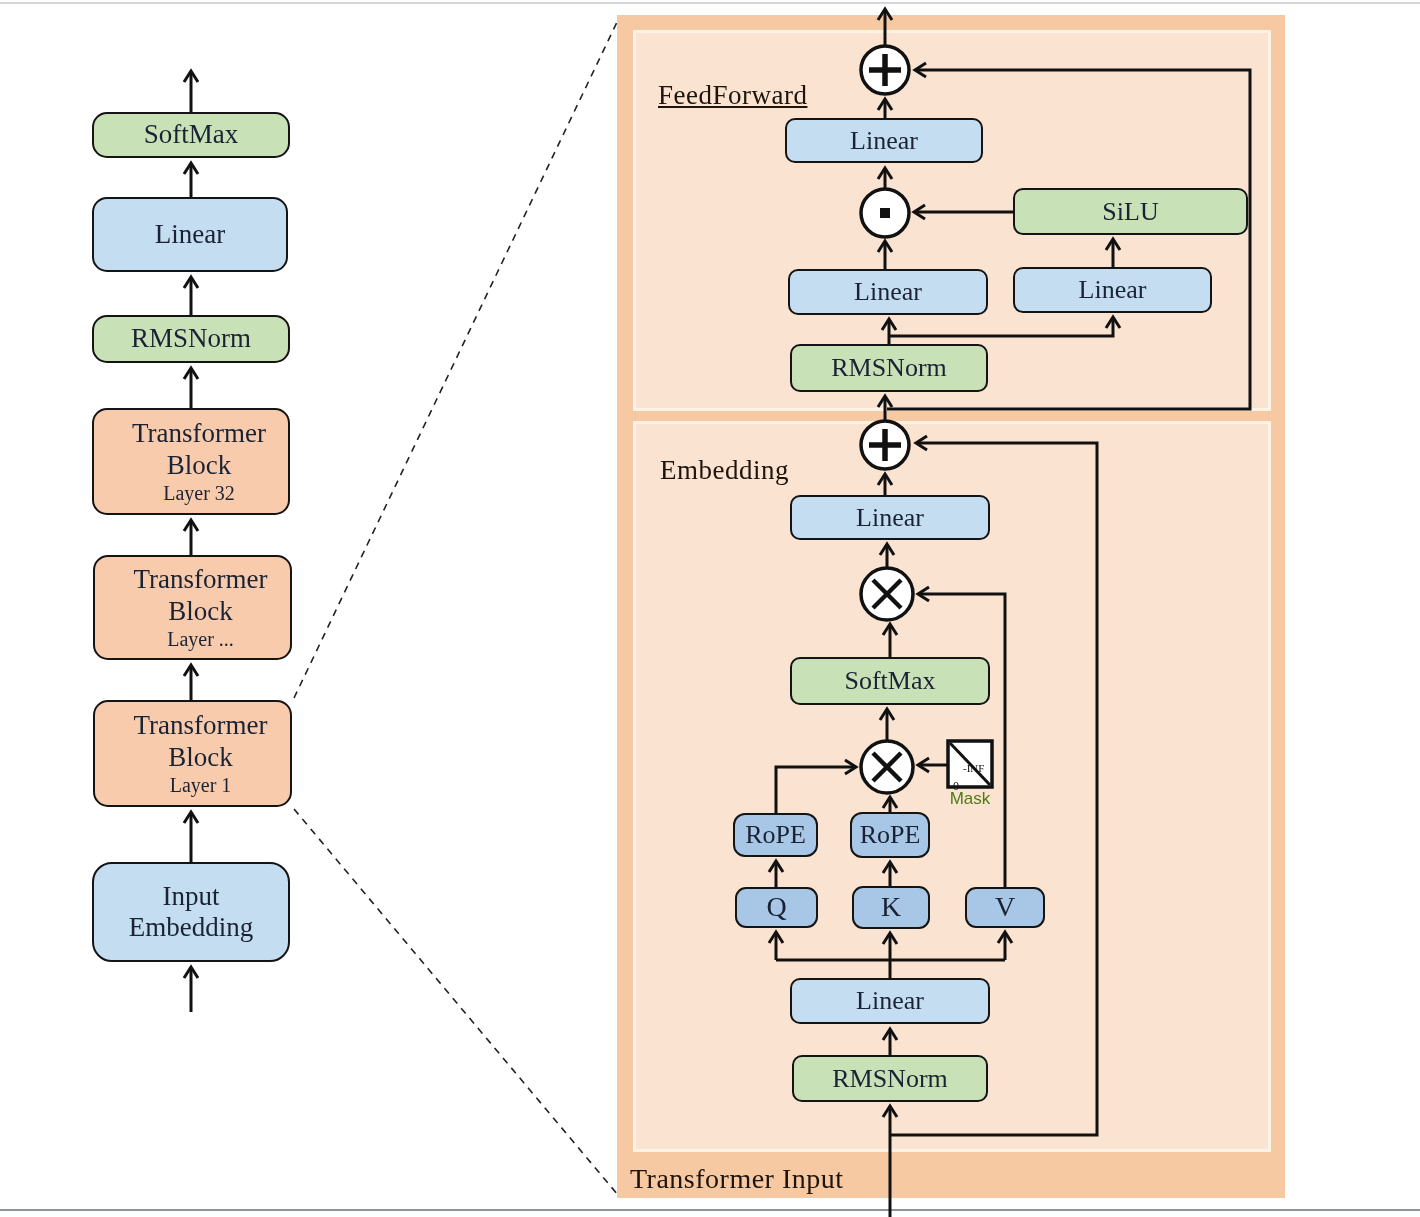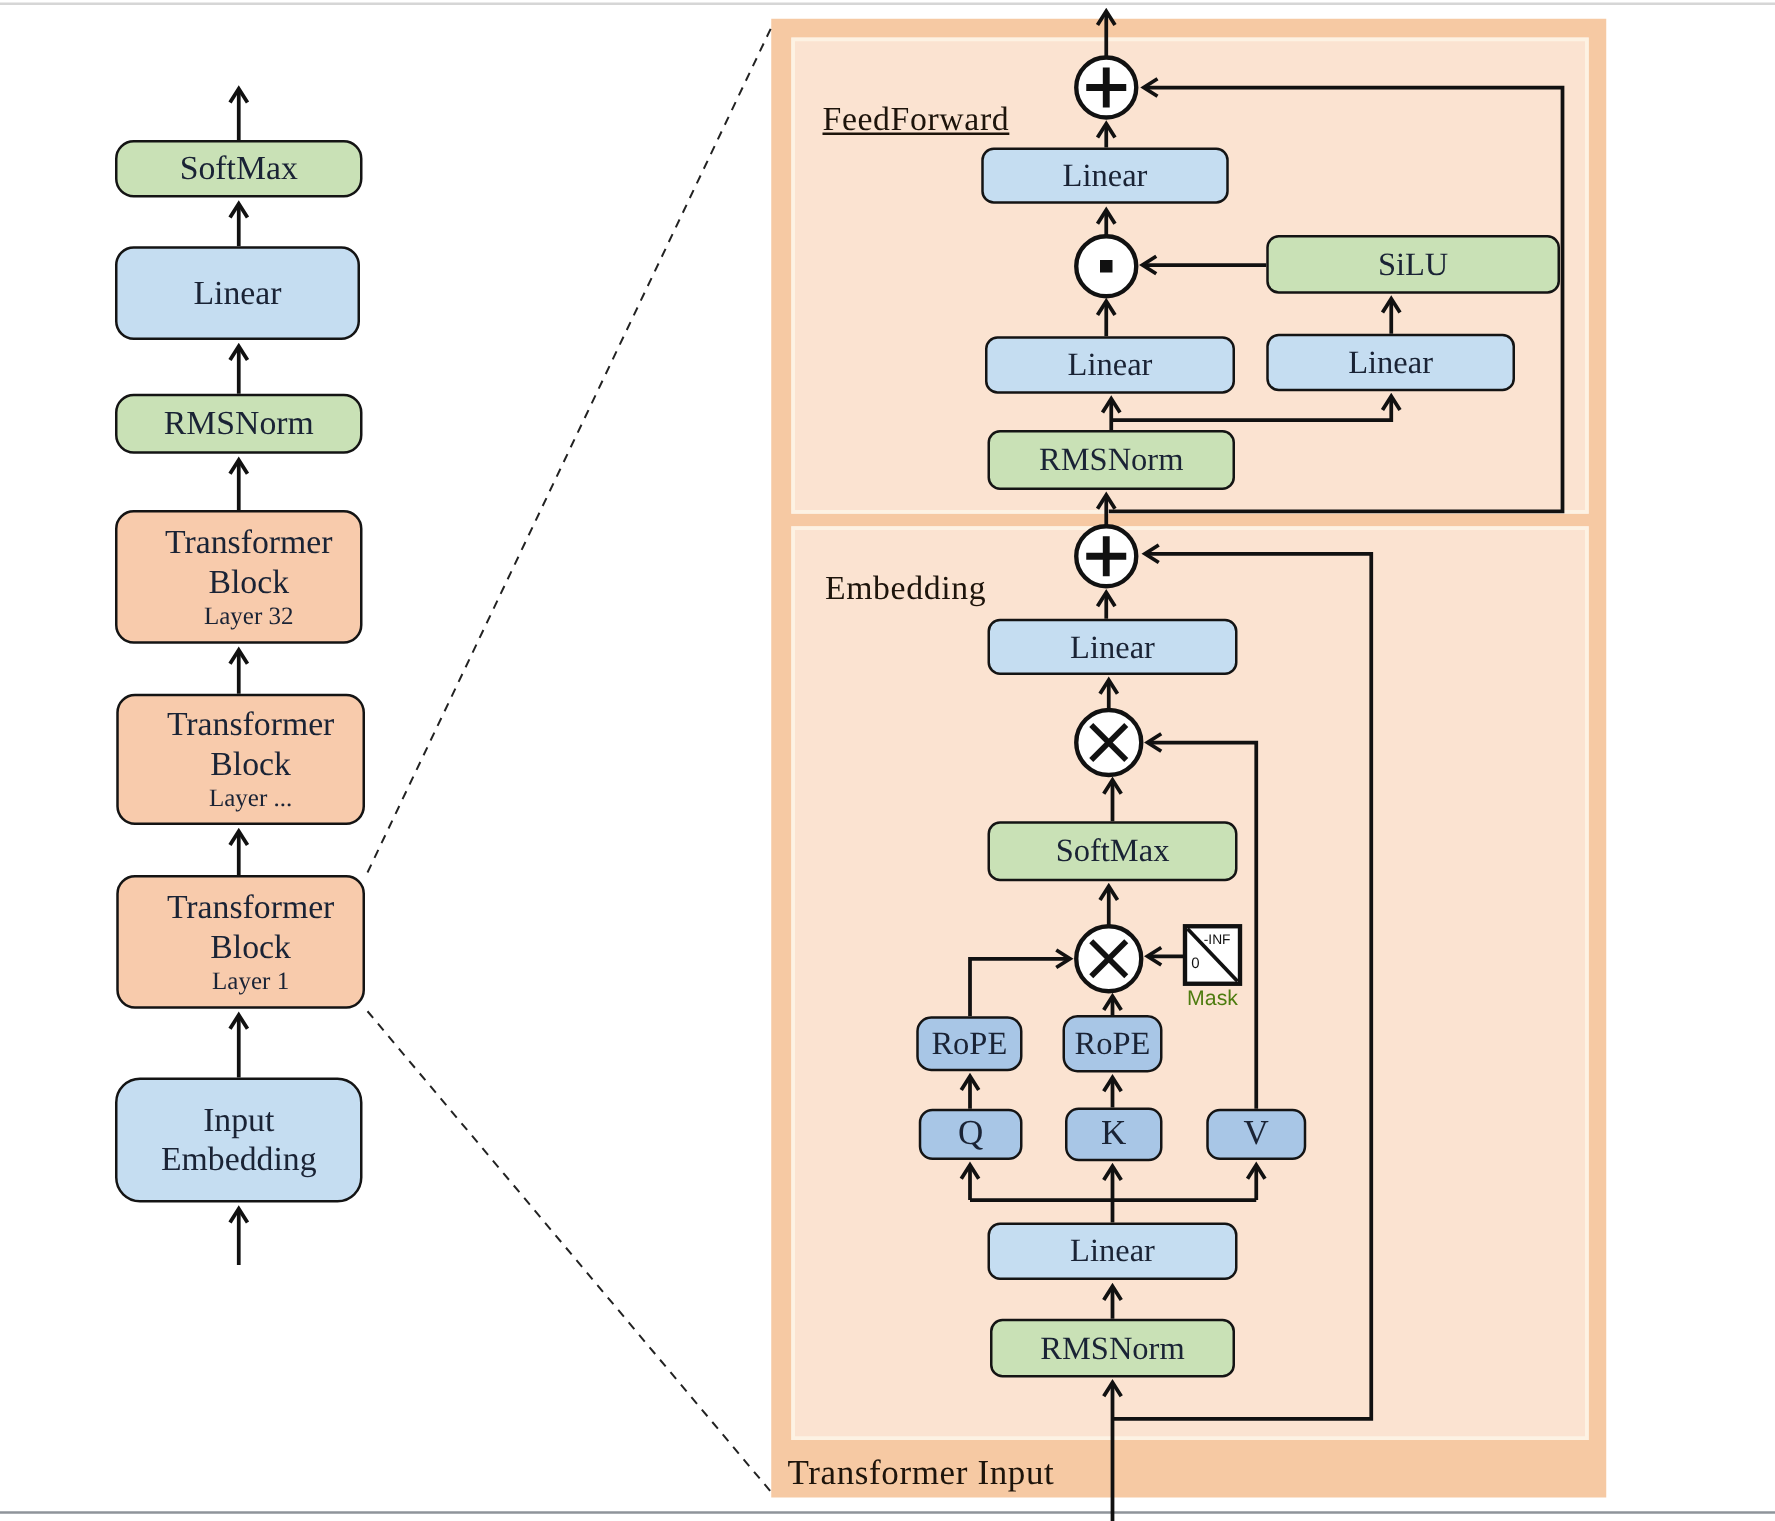--- a/index.html
+++ b/index.html
@@ -25,21 +25,21 @@
   .green{background:#c9e1b6;}
   .blue{background:#c5ddf1;}
   .blue2{background:#a8c6e6;}
   .orange{background:#f8cbac;padding-left:16px;}
   .leftbox{border-radius:15px;font-size:27px;}
   .sub{font-size:20px;line-height:1.2;}
   .section-label{
     position:absolute;color:#1d140b;font-size:27px;z-index:10;letter-spacing:0.5px;
   }
   svg{position:absolute;left:0;top:0;z-index:5;}
-  .mask-text{position:absolute;z-index:12;color:#111;font-family:Liberation Sans, sans-serif;}
+  .mask-text{position:absolute;z-index:12;color:#111;font-family:Liberation Serif, serif;margin-top:16px;}
   .mask-inf{left:963px;top:746px;font-size:11px;}
   .mask-zero{left:953px;top:763px;font-size:12px;}
   .mask-caption{
     position:absolute;left:938px;top:789px;width:64px;text-align:center;z-index:12;
     font-family:Liberation Sans, sans-serif;font-size:17px;color:#4d7c0f;
   }
 </style>
 </head>
 <body>
 

